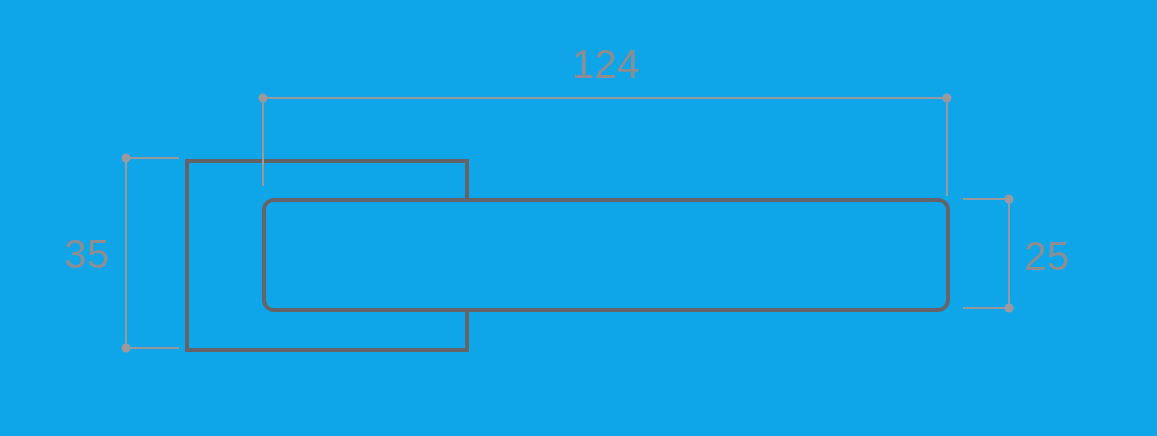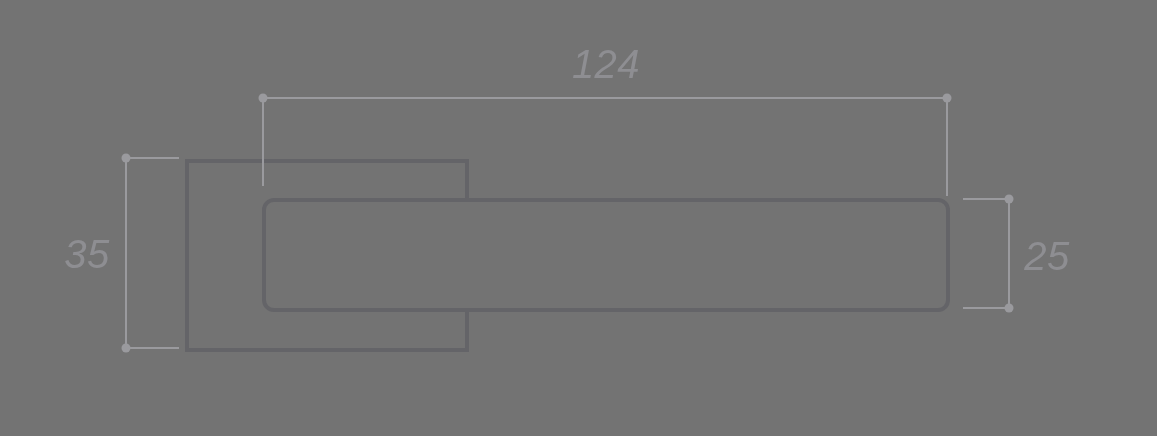--- a/index.html
+++ b/index.html
@@ -8,23 +8,22 @@
     padding: 0;
     background: #ffffff;
   }
   body {
     font-family: "Liberation Sans", sans-serif;
   }
   #drawing-root {
     position: relative;
     width: 1157px;
     height: 436px;
-    background: #737373;
+    background: #0ea5e9;
     overflow: hidden;
-    font-style: italic;
   }
   #drawing-svg {
     display: block;
     width: 1157px;
     height: 436px;
   }
   .dim-text {
     font-family: "Liberation Sans", sans-serif;
     font-size: 40px;
     font-weight: 300;

